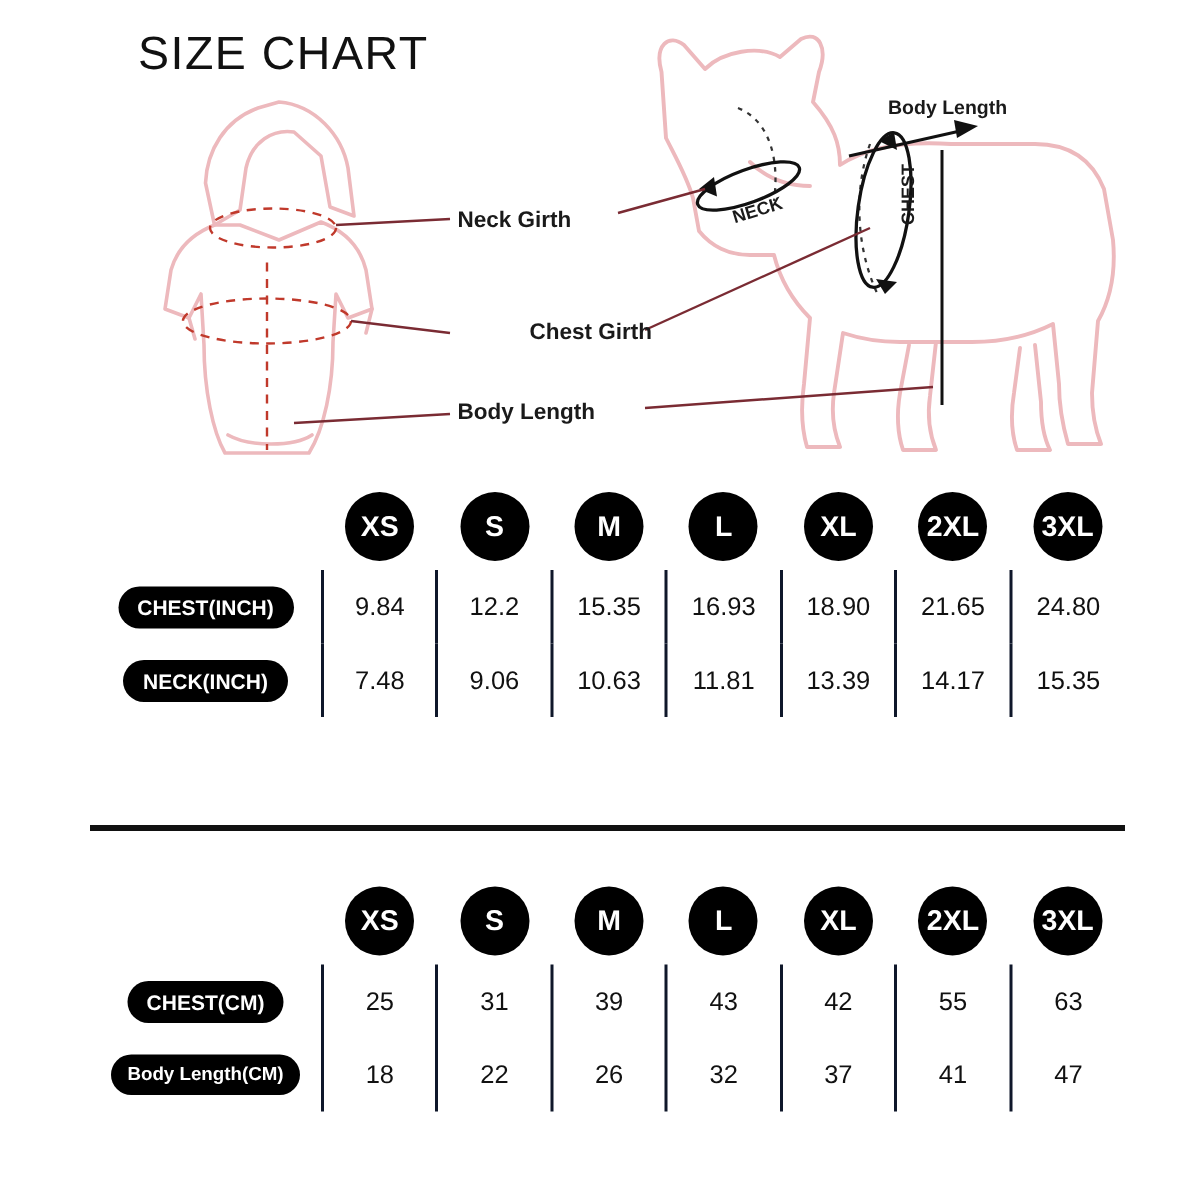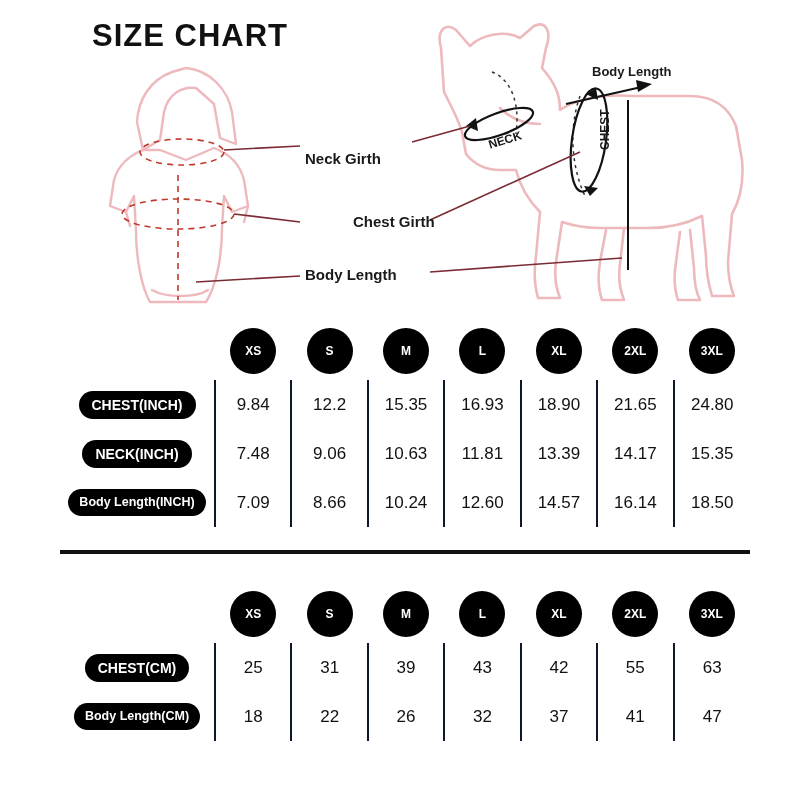--- a/index.html
+++ b/index.html
@@ -21,21 +21,21 @@
     width: 800px;
     height: 800px;
   }
 
   
   .title {
     position: absolute;
     left: 92px;
     top: 18px;
     font-size: 31px;
-    font-weight: bold;
+    font-weight: normal;
     letter-spacing: 1px;
     color: #111;
   }
 
   
   .illustration {
     position: absolute;
     left: 0;
     top: 0;
     width: 800px;
@@ -90,21 +90,21 @@
     color: #fff;
     border-radius: 999px;
     font-weight: bold;
     line-height: 1;
     white-space: nowrap;
   }
   .pill.size {
     width: 46px;
     height: 46px;
     border-radius: 50%;
-    font-size: 12px;
+    font-size: 19px;
     display: inline-flex;
     align-items: center;
     justify-content: center;
   }
   .pill.rowlabel {
     padding: 7px 13px;
     font-size: 14px;
     border-radius: 999px;
   }
   .pill.rowlabel.small {
@@ -201,21 +201,21 @@
         <line x1="234" y1="214" x2="300" y2="222"></line>
         <line x1="196" y1="282" x2="300" y2="276"></line>
 
         <line x1="412" y1="142" x2="470" y2="126"></line>
         <line x1="430" y1="220" x2="580" y2="152"></line>
         <line x1="430" y1="272" x2="622" y2="258"></line>
       </g>
 
     </svg>
 
-    <div class="callout-label" style="left:305px; top:138px;margin-top:12px;">Neck Girth</div>
+    <div class="callout-label" style="left:305px; top:138px;">Neck Girth</div>
     <div class="callout-label" style="left:305px; top:213px;margin-left:48px;">Chest Girth</div>
     <div class="callout-label" style="left:305px; top:266px;">Body Length</div>
 
     <div class="callout-label" style="left:488px; top:133px; font-size:12px; transform:rotate(-17deg);">NECK</div>
     <div class="callout-label" style="left:598px; top:150px; font-size:12px; transform:rotate(-90deg); transform-origin:left top;">CHEST</div>
     <div class="callout-label" style="left:592px; top:64px; font-size:13px;">Body Length</div>
   </div>
 
   <div class="table-block table-inch">
     <table class="sizes">
@@ -256,30 +256,20 @@
           <td><span class="pill rowlabel">NECK(INCH)</span></td>
           <td class="val">7.48</td>
           <td class="val">9.06</td>
           <td class="val">10.63</td>
           <td class="val">11.81</td>
           <td class="val">13.39</td>
           <td class="val">14.17</td>
           <td class="val">15.35</td>
         </tr>
 
-        <tr>
-          <td><span class="pill rowlabel small">Body Length(INCH)</span></td>
-          <td class="val">7.09</td>
-          <td class="val">8.66</td>
-          <td class="val">10.24</td>
-          <td class="val">12.60</td>
-          <td class="val">14.57</td>
-          <td class="val">16.14</td>
-          <td class="val">18.50</td>
-        </tr>
       </tbody>
     </table>
   </div>
 
   <div class="divider"></div>
 
   <div class="table-block table-cm">
     <table class="sizes">
       <colgroup>
         <col class="rowhead">

